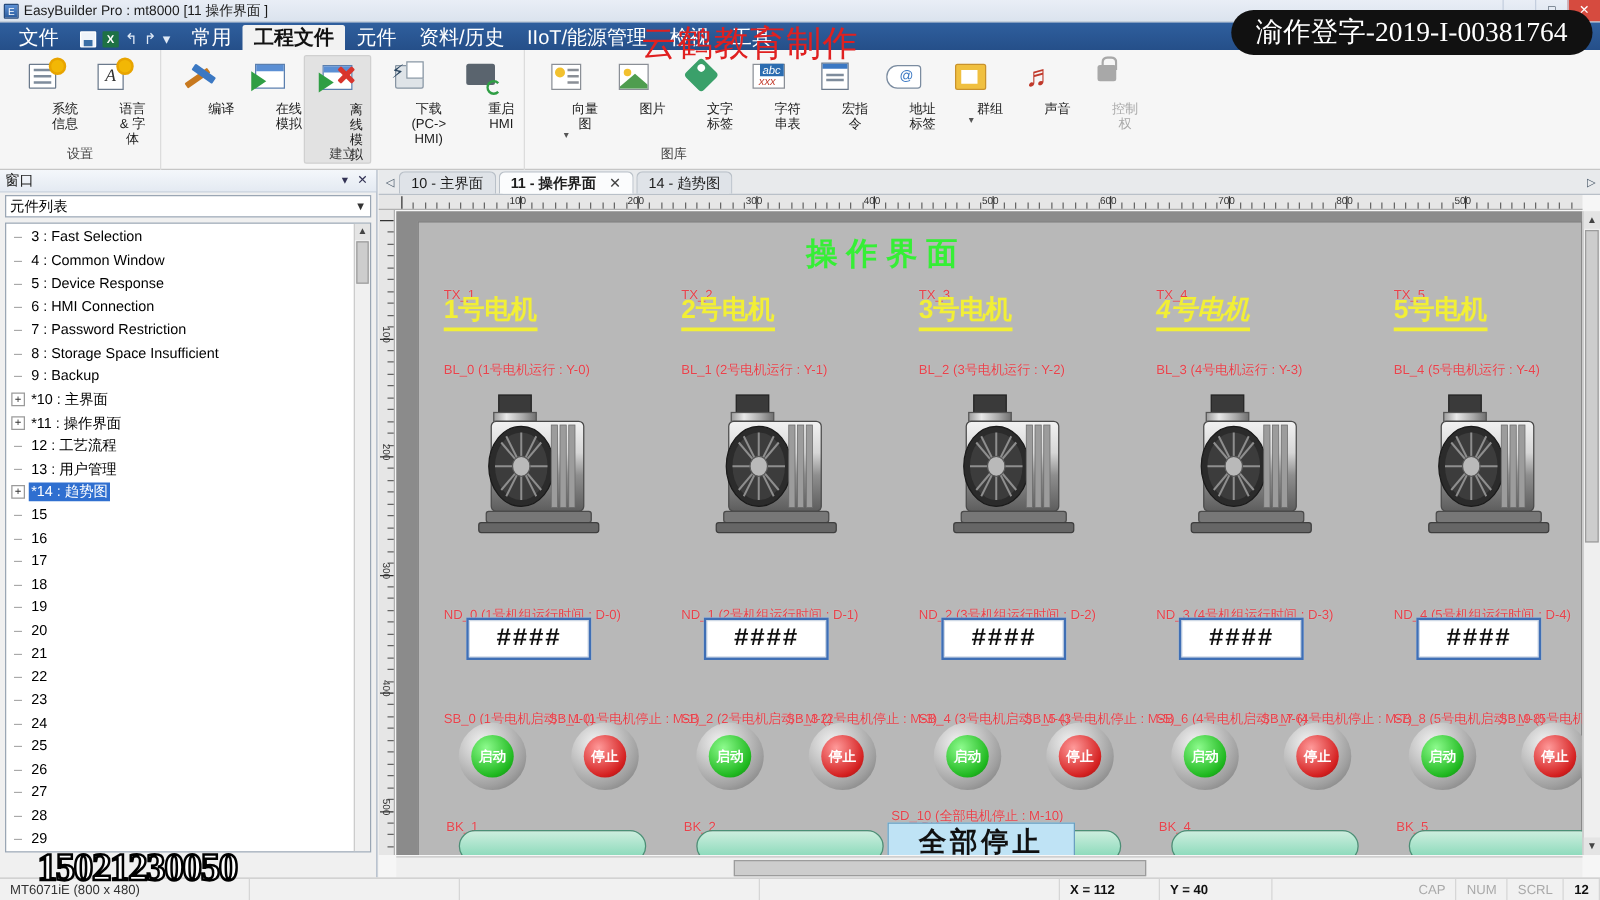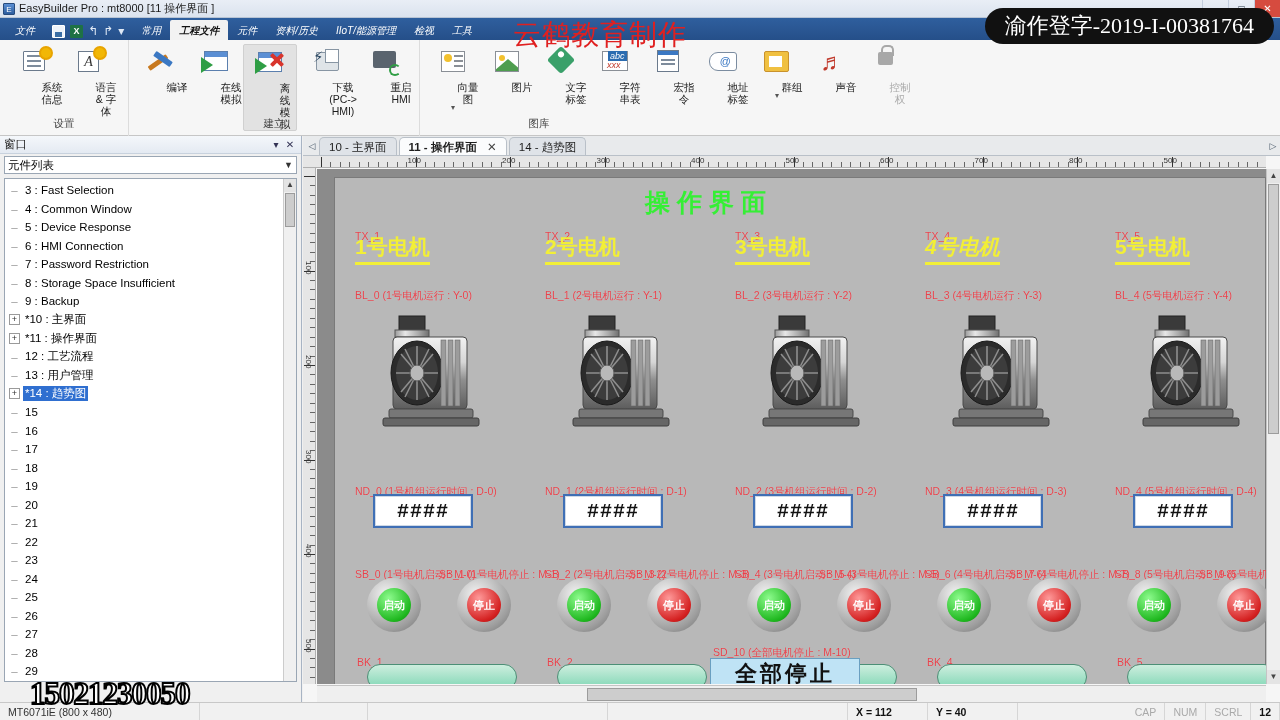--- a/index.html
+++ b/index.html
@@ -30,22 +30,22 @@
     font-size:10px;color:#203040;border-left:1px solid #c4cede;}
   .winbtn.close{ background:#d64b3f;color:#fff;}
 
   
   #ribbon-tabs{
     position:absolute; left:0; top:18px; width:1280px; height:22px;
     background:linear-gradient(#2f5f9e,#254f89);
     display:flex; align-items:flex-end; padding-left:6px;
   }
   .rtab{
-    height:20px; padding:2px 9px 16px 9px; color:#ffffff; font-size:10px;
-    line-height:18px; white-space:nowrap; cursor:default;font-style:italic;
+    height:20px; padding:2px 9px 16px 9px; color:#ffffff; font-size:16px;
+    line-height:18px; white-space:nowrap; cursor:default;
   }
   .rtab.active{ background:#f2f2f2; color:#111; border-radius:2px 2px 0 0;
     font-weight:bold;}
   .qat{ display:flex; align-items:center; gap:5px; padding:0 8px 2px 8px;}
   .qicon{ width:13px;height:13px;display:inline-block;position:relative;}
   .qicon.save{ background:#eef3fa;border:1.5px solid #ffffff;border-radius:1px;}
   .qicon.save:after{content:"";position:absolute;left:2px;top:6px;right:2px;bottom:0;background:#3a6ea5;}
   .qicon.xl{ background:#1e7145;color:#fff;font-size:9px;text-align:center;line-height:13px;font-weight:bold;border-radius:1px;}
   .qarrow{ color:#dfe9f6; font-size:12px;}
 

